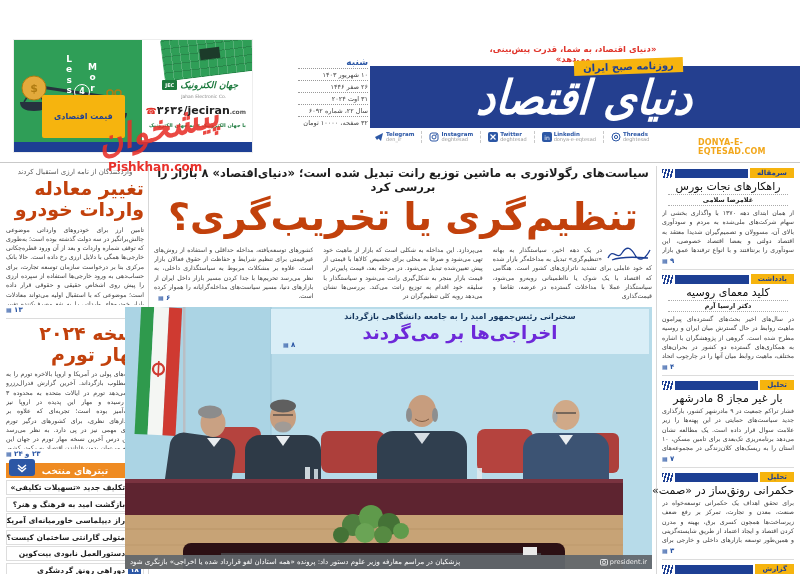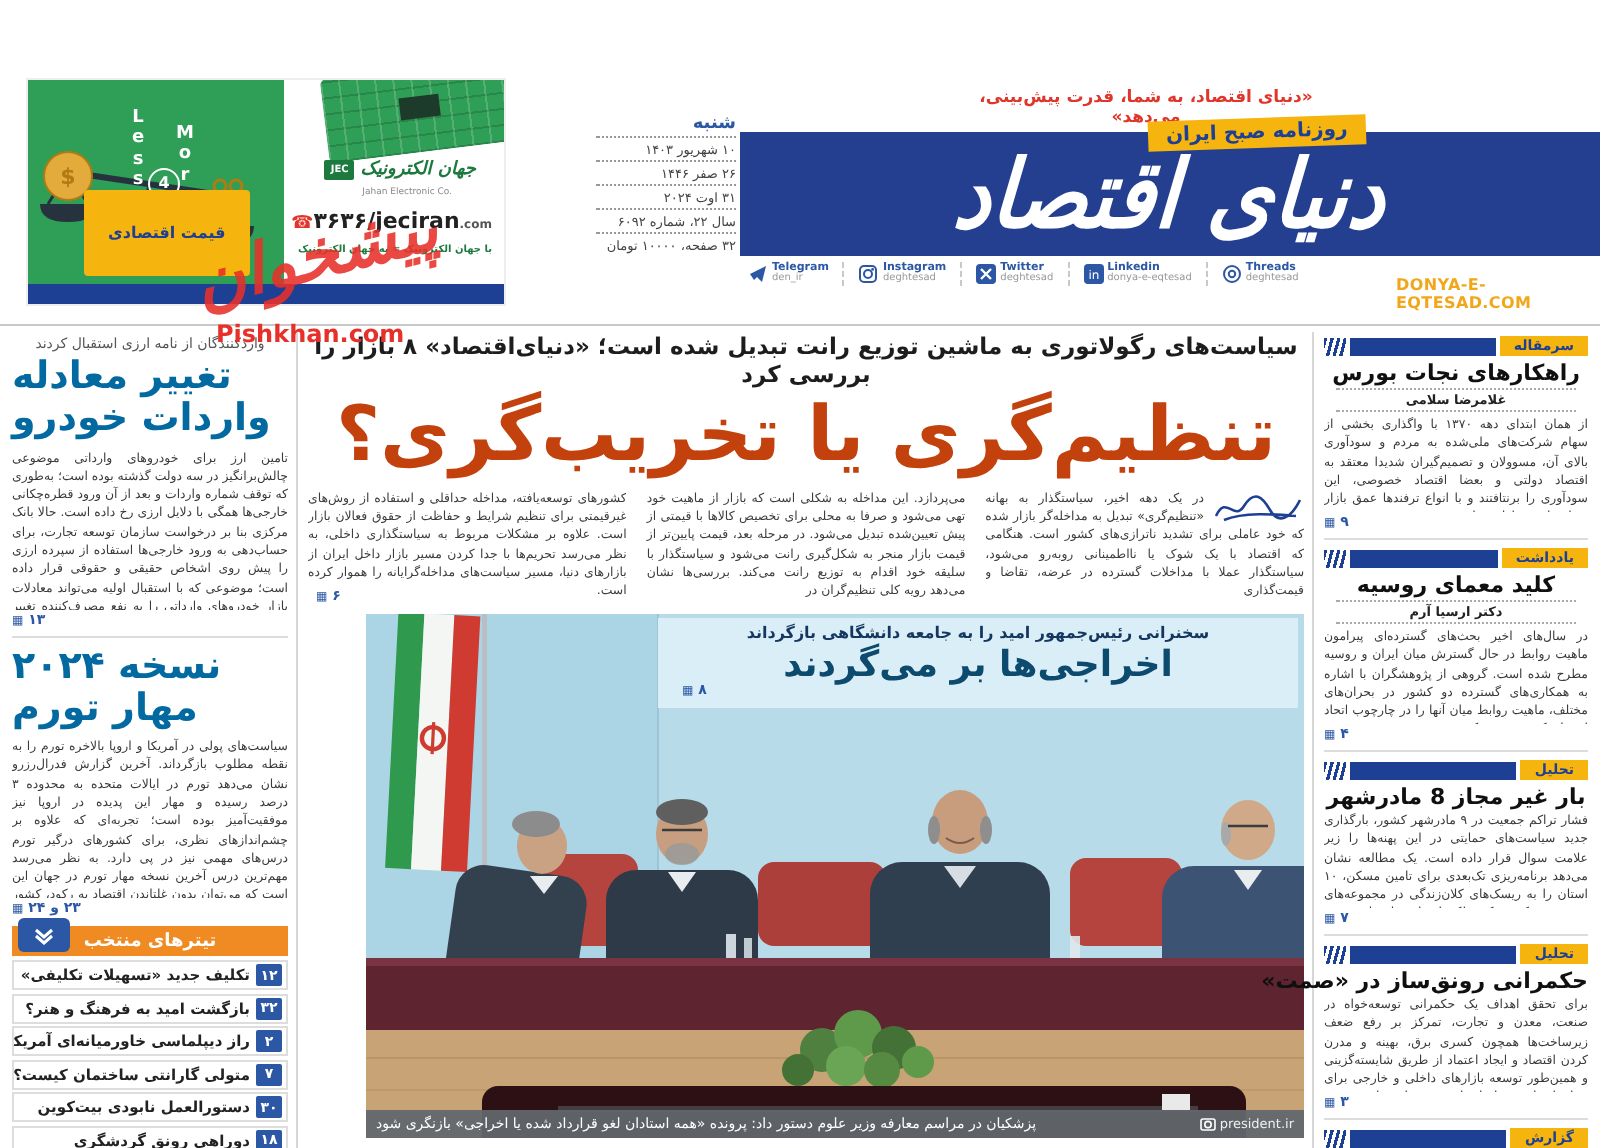--- a/index.html
+++ b/index.html
@@ -57,56 +57,56 @@
   .vline{position:absolute;top:166px;bottom:0;width:1px;background:#d7d7d7;}
   .leftcol{position:absolute;left:6px;top:168px;width:138px;}
   .centercol{position:absolute;left:154px;top:166px;width:498px;}
   .rightcol{position:absolute;left:662px;top:168px;width:132px;}
 
   
   .r-head{display:flex;align-items:center;gap:2px;margin-bottom:2px;}
   .r-label{background:#f6b40e;color:#1d3f94;font-size:7px;font-weight:bold;padding:1px 7px;}
   .r-bar{flex:1;height:9px;background:#1d3f94;}
   .r-stripes{width:11px;height:9px;background:repeating-linear-gradient(105deg,#1d3f94 0 1.6px,#fff 1.6px 3.2px);}
-  .r-title{text-align:center;font-size:11px;font-weight:bold;color:#101010;white-space:nowrap;margin:1px 0;}
+  .r-title{text-align:center;font-size:11px;font-weight:normal;color:#101010;white-space:nowrap;margin:1px 0;}
   .r-auth{border-top:1px dotted #aaa;border-bottom:1px dotted #aaa;padding:1px 0;margin:1px 6px 2px;
           text-align:center;font-size:6.5px;font-weight:bold;color:#222;}
   .r-body{font-size:6.2px;line-height:1.5;text-align:justify;color:#3a3a3a;max-height:48px;overflow:hidden;}
   .pref{text-align:left;color:#2c57a5;font-size:7px;font-weight:bold;margin-top:1px;}
   .pref-ico{font-size:6px;}
   .r-sep{height:1px;background:#dcdcdc;margin:4px 0;}
 
   
   .l-kicker{text-align:center;font-size:7px;color:#555;margin-bottom:2px;}
-  .l-title{text-align:left;font-size:19px;line-height:1.12;font-weight:bold;color:#0369a1;margin-bottom:4px;}
+  .l-title{text-align:right;font-size:19px;line-height:1.12;font-weight:bold;color:#c2410c;margin-bottom:4px;}
   .l-body{font-size:6.2px;line-height:1.5;text-align:justify;color:#3a3a3a;max-height:80px;overflow:hidden;}
   .picks{margin-top:5px;}
   .picks-head{position:relative;background:#ef8b22;color:#fff;font-size:9px;font-weight:bold;text-align:center;
               padding:2.5px 0;margin-bottom:2px;}
   .picks-chev{position:absolute;left:3px;top:-4px;width:26px;height:17px;background:#2c57a5;border-radius:3px;
               display:flex;align-items:center;justify-content:center;}
   .pick{display:flex;align-items:center;gap:3px;background:#fff;border:1px solid #ddd;margin-bottom:1.5px;
         padding:1px 2px;font-size:7.5px;font-weight:bold;color:#222;white-space:nowrap;overflow:hidden;}
   .pick-badge{background:#2c57a5;color:#fff;font-size:7px;font-weight:bold;min-width:13px;text-align:center;
               padding:1.5px 0;border-radius:1px;flex:none;}
 
   
   .kicker{text-align:center;font-size:11.5px;font-weight:bold;color:#1d1d1d;}
   .headline{text-align:center;font-size:38px;font-weight:bold;color:#c2410c;line-height:1.1;margin-top:3px;}
   .lead-cols{position:relative;display:flex;gap:10px;margin-top:6px;}
   .lead-col{flex:1;font-size:6.2px;line-height:1.5;text-align:justify;color:#3c3c3c;max-height:56px;overflow:hidden;}
   .sig{float:right;width:46px;height:17px;margin-left:4px;}
   .lead-pref{position:absolute;left:2px;bottom:-1px;background:#fff;padding:0 2px;}
 
   
-  .photo{position:relative;margin-top:6px;width:469px;height:262px;overflow:hidden;background:#b7dbe9;}
+  .photo{position:relative;margin-top:6px;width:527px;height:262px;overflow:hidden;background:#b7dbe9;}
   .photo svg.scene{position:absolute;left:0;top:0;}
   .cap-box{position:absolute;left:146px;right:3px;top:2px;height:45px;background:#d9eef7;text-align:center;padding-top:3px;box-sizing:border-box;}
   .cap-kicker{font-size:8px;font-weight:bold;color:#15365e;}
-  .cap-head{font-size:18px;font-weight:bold;color:#0c4a6e;margin-top:1px;}
+  .cap-head{font-size:18px;font-weight:bold;color:#6d28d9;margin-top:1px;}
   .cap-pref{position:absolute;left:12px;bottom:5px;color:#2c57a5;font-size:7px;font-weight:bold;}
   .cap-bar{position:absolute;left:0;right:0;bottom:0;height:14px;background:rgba(98,103,108,.94);color:#fff;
            font-size:7px;display:flex;align-items:center;justify-content:space-between;padding:0 5px;box-sizing:border-box;}
   .credit{display:flex;align-items:center;gap:2px;direction:ltr;font-size:6.5px;color:#eee;}
 </style>
 </head>
 <body>
 
 <div class="page">
 

